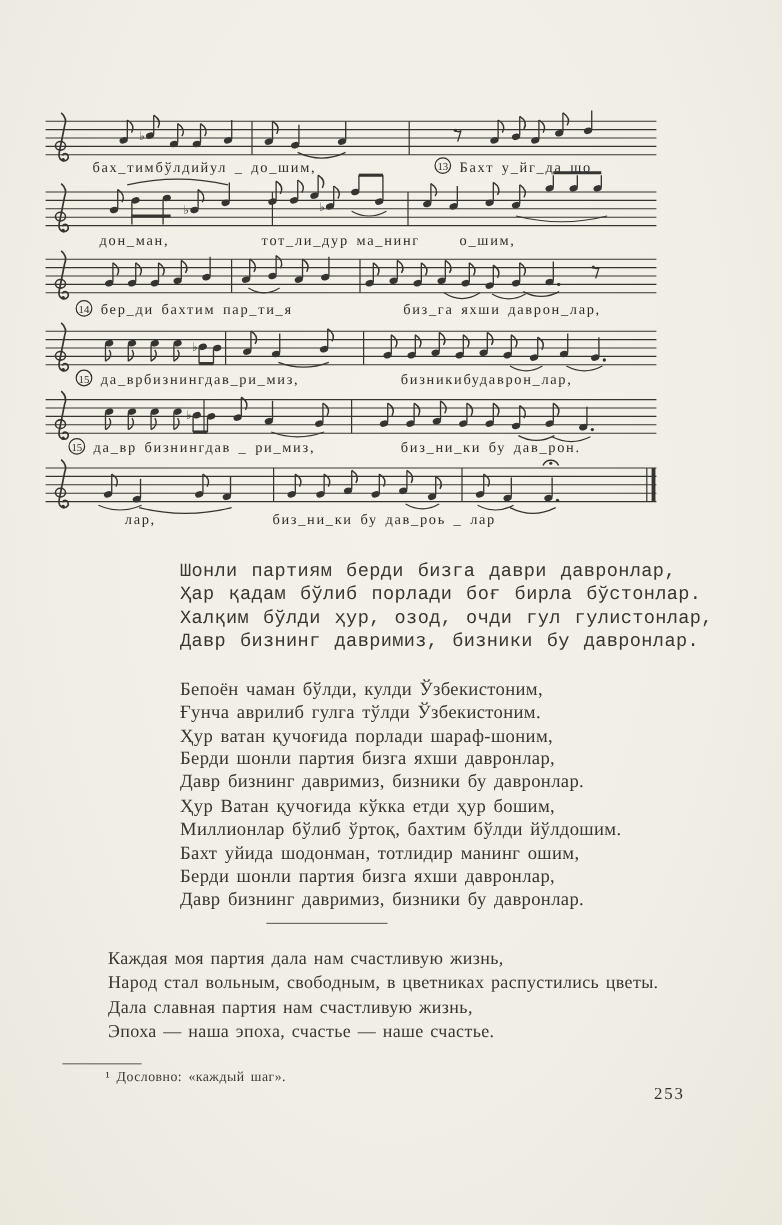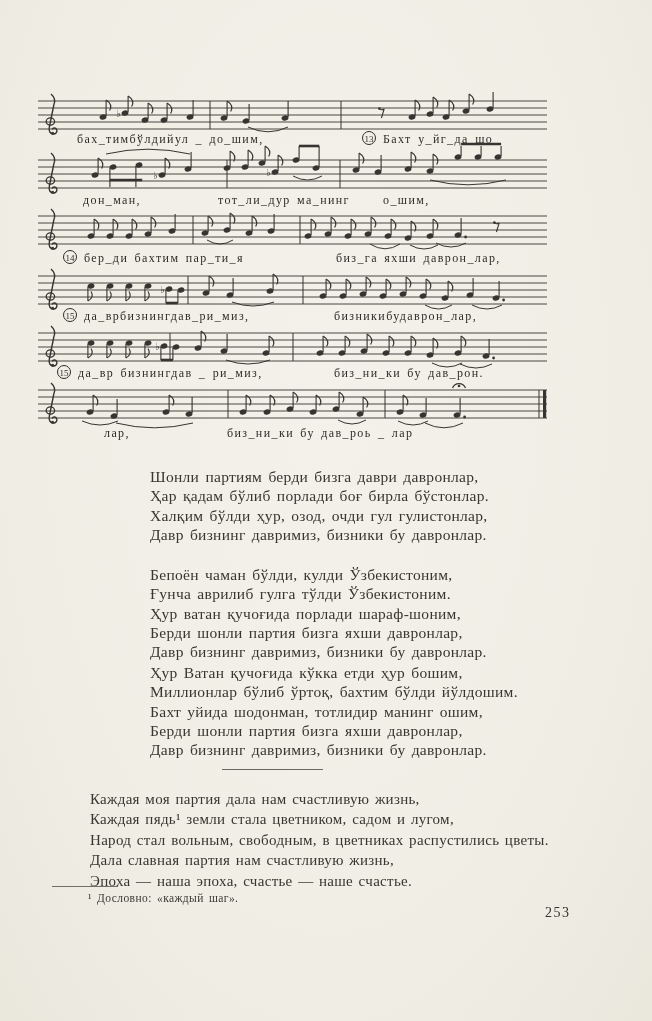--- a/index.html
+++ b/index.html
@@ -16,21 +16,21 @@
   }
   .rehearsal{
     position:absolute;width:14px;height:14px;border:1.2px solid #2f2d28;border-radius:50%;
     font-size:9px;line-height:14px;text-align:center;letter-spacing:0;
     color:#2f2d28;background:transparent;box-sizing:border-box;
   }
   
   .stanza{position:absolute;left:150px;font-size:15.5px;line-height:19.3px;
     letter-spacing:.3px;word-spacing:2px;color:#383630;}
   .stanza .vline, .russian .vline{white-space:pre;}
-  .s1{top:467px;} .s2{top:565px;} .s3{top:663px;}
+  .s1{top:467px;font-family:Liberation Mono, monospace;} .s2{top:565px;} .s3{top:663px;}
   .russian{position:absolute;left:90px;top:789px;font-size:15px;line-height:20.4px;
     letter-spacing:.3px;word-spacing:1.5px;color:#383630;}
   .divider{position:absolute;left:222px;top:769px;width:101px;height:1px;background:#6b6961;}
   .footrule{position:absolute;left:52px;top:886px;width:66px;height:1px;background:#716f67;}
   .footnote{position:absolute;left:88px;top:892px;font-size:11.5px;letter-spacing:.4px;
     word-spacing:2px;color:#3b3933;}
   .pagenum{position:absolute;left:545px;top:905px;font-size:14px;letter-spacing:1.5px;color:#34322c;}
 </style>
 </head>
 <body>
@@ -656,21 +656,20 @@
       <div class="vline">Миллионлар бўлиб ўртоқ, бахтим бўлди йўлдошим.</div>
       <div class="vline">Бахт уйида шодонман, тотлидир манинг ошим,</div>
       <div class="vline">Берди шонли партия бизга яхши давронлар,</div>
       <div class="vline">Давр бизнинг давримиз, бизники бу давронлар.</div>
     </div>
 
   <div class="divider"></div>
 
   <div class="russian">
       <div class="vline">Каждая моя партия дала нам счастливую жизнь,</div>
-      <div class="vline">Каждая пядь¹ земли стала цветником, садом и лугом,</div>
       <div class="vline">Народ стал вольным, свободным, в цветниках распустились цветы.</div>
       <div class="vline">Дала славная партия нам счастливую жизнь,</div>
       <div class="vline">Эпоха — наша эпоха, счастье — наше счастье.</div>
     </div>
 
   <div class="footrule"></div>
   <div class="footnote">¹ Дословно: «каждый шаг».</div>
   <div class="pagenum">253</div>
 </div>
 

